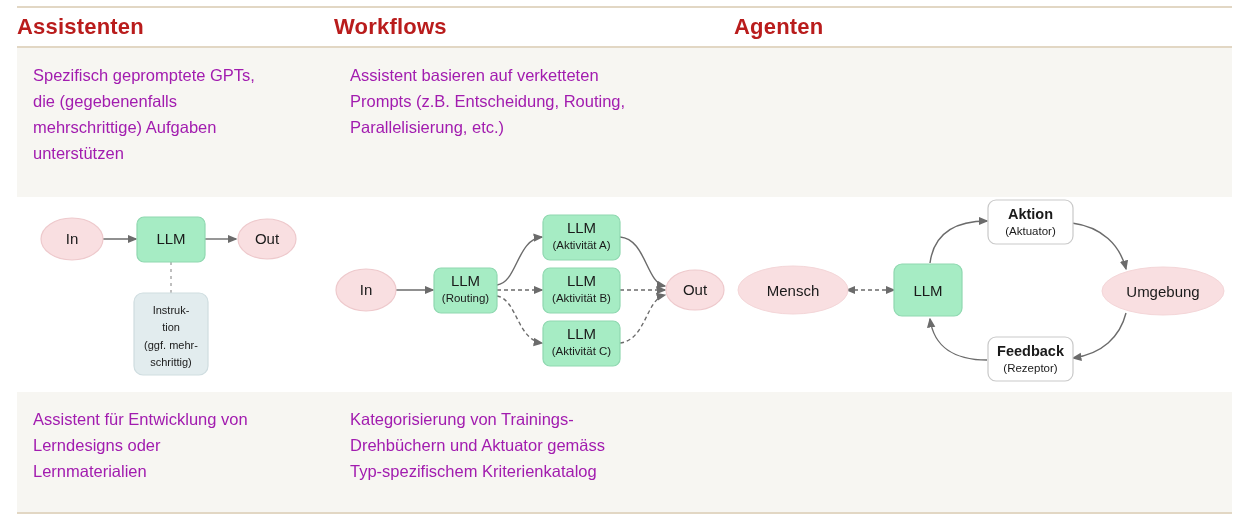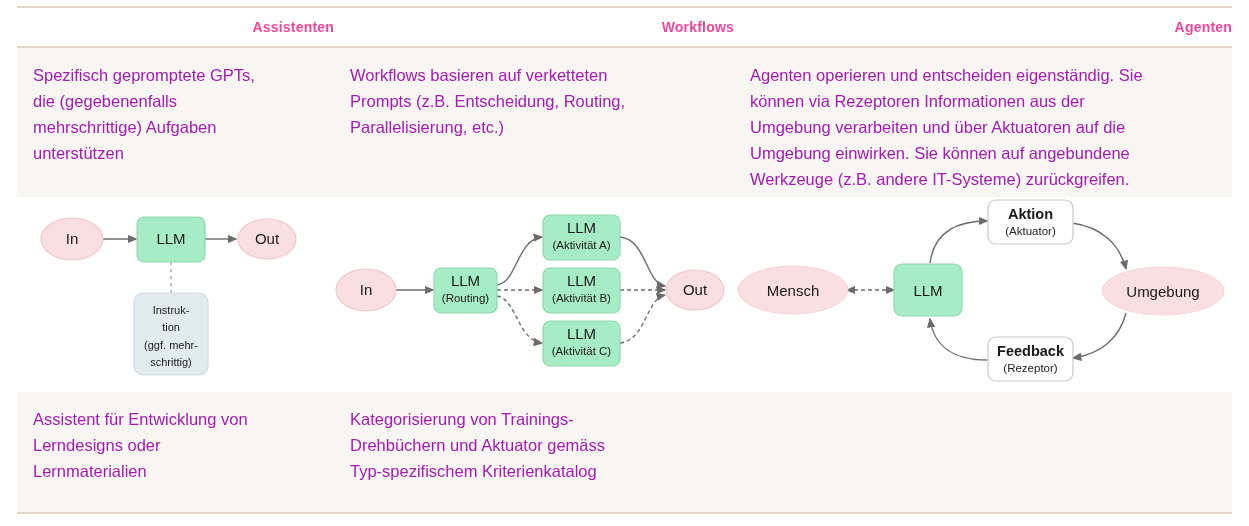--- a/index.html
+++ b/index.html
@@ -46,25 +46,25 @@
   .col-2 { left: 334px; width: 400px; }
   .col-3 { left: 734px; width: 498px; }
 
   
   .header-row { position: absolute; top: 10px; left: 0; width: 1249px; height: 34px; }
   .col-head {
     position: absolute;
     top: 0;
     height: 34px;
     line-height: 34px;
-    text-align: right;
-    font-size: 14px;
+    text-align: left;
+    font-size: 22px;
     font-weight: bold;
     letter-spacing: 0.2px;
-    color: #ec4899;
+    color: #b91c1c;
   }
 
   
   .cell-text {
     position: absolute;
     box-sizing: border-box;
     padding: 14px 16px 0 16px;
     font-size: 16.5px;
     line-height: 26px;
     color: #a21caf;
@@ -102,28 +102,23 @@
   <div class="header-row">
     <div class="col-head col-1">Assistenten</div>
     <div class="col-head col-3">Agenten</div>
     <div class="col-head col-2">Workflows</div>
   </div>
 
   <div class="cell-text desc-cell col-1">Spezifisch gepromptete GPTs,
 die (gegebenenfalls
 mehrschrittige) Aufgaben
 unterstützen</div>
-  <div class="cell-text desc-cell col-2">Workflows basieren auf verketteten
+  <div class="cell-text desc-cell col-2">Assistent basieren auf verketteten
 Prompts (z.B. Entscheidung, Routing,
 Parallelisierung, etc.)</div>
-  <div class="cell-text desc-cell col-3">Agenten operieren und entscheiden eigenständig. Sie
-können via Rezeptoren Informationen aus der
-Umgebung verarbeiten und über Aktuatoren auf die
-Umgebung einwirken. Sie können auf angebundene
-Werkzeuge (z.B. andere IT-Systeme) zurückgreifen.</div>
 
   <div class="diagram col-1">
     <svg width="317" height="195" viewBox="0 0 317 195" xmlns="http://www.w3.org/2000/svg">
       <defs>
         <marker id="arrA" markerWidth="7" markerHeight="7" refX="6" refY="3" orient="auto">
           <path d="M0,0 L7,3 L0,6 z" fill="#6b6b6b"></path>
         </marker>
       </defs>
 
       <line x1="86" y1="42" x2="119" y2="42" stroke="#6b6b6b" stroke-width="1.4" marker-end="url(#arrA)"></line>

